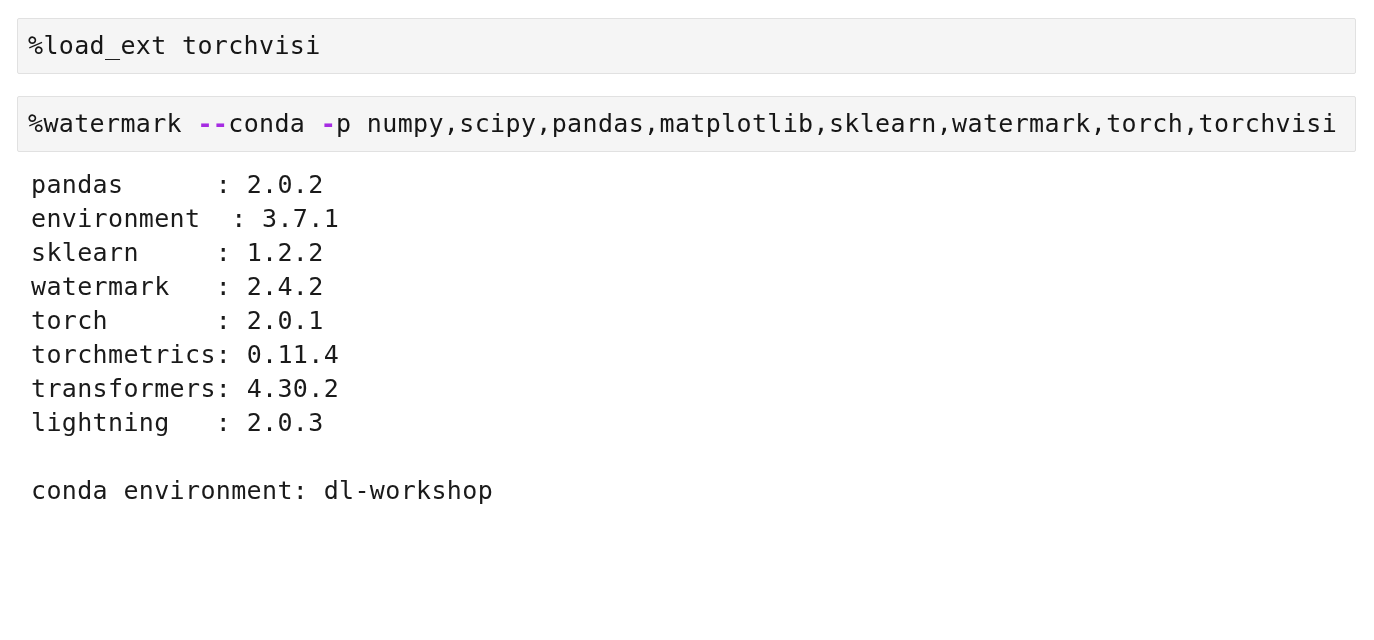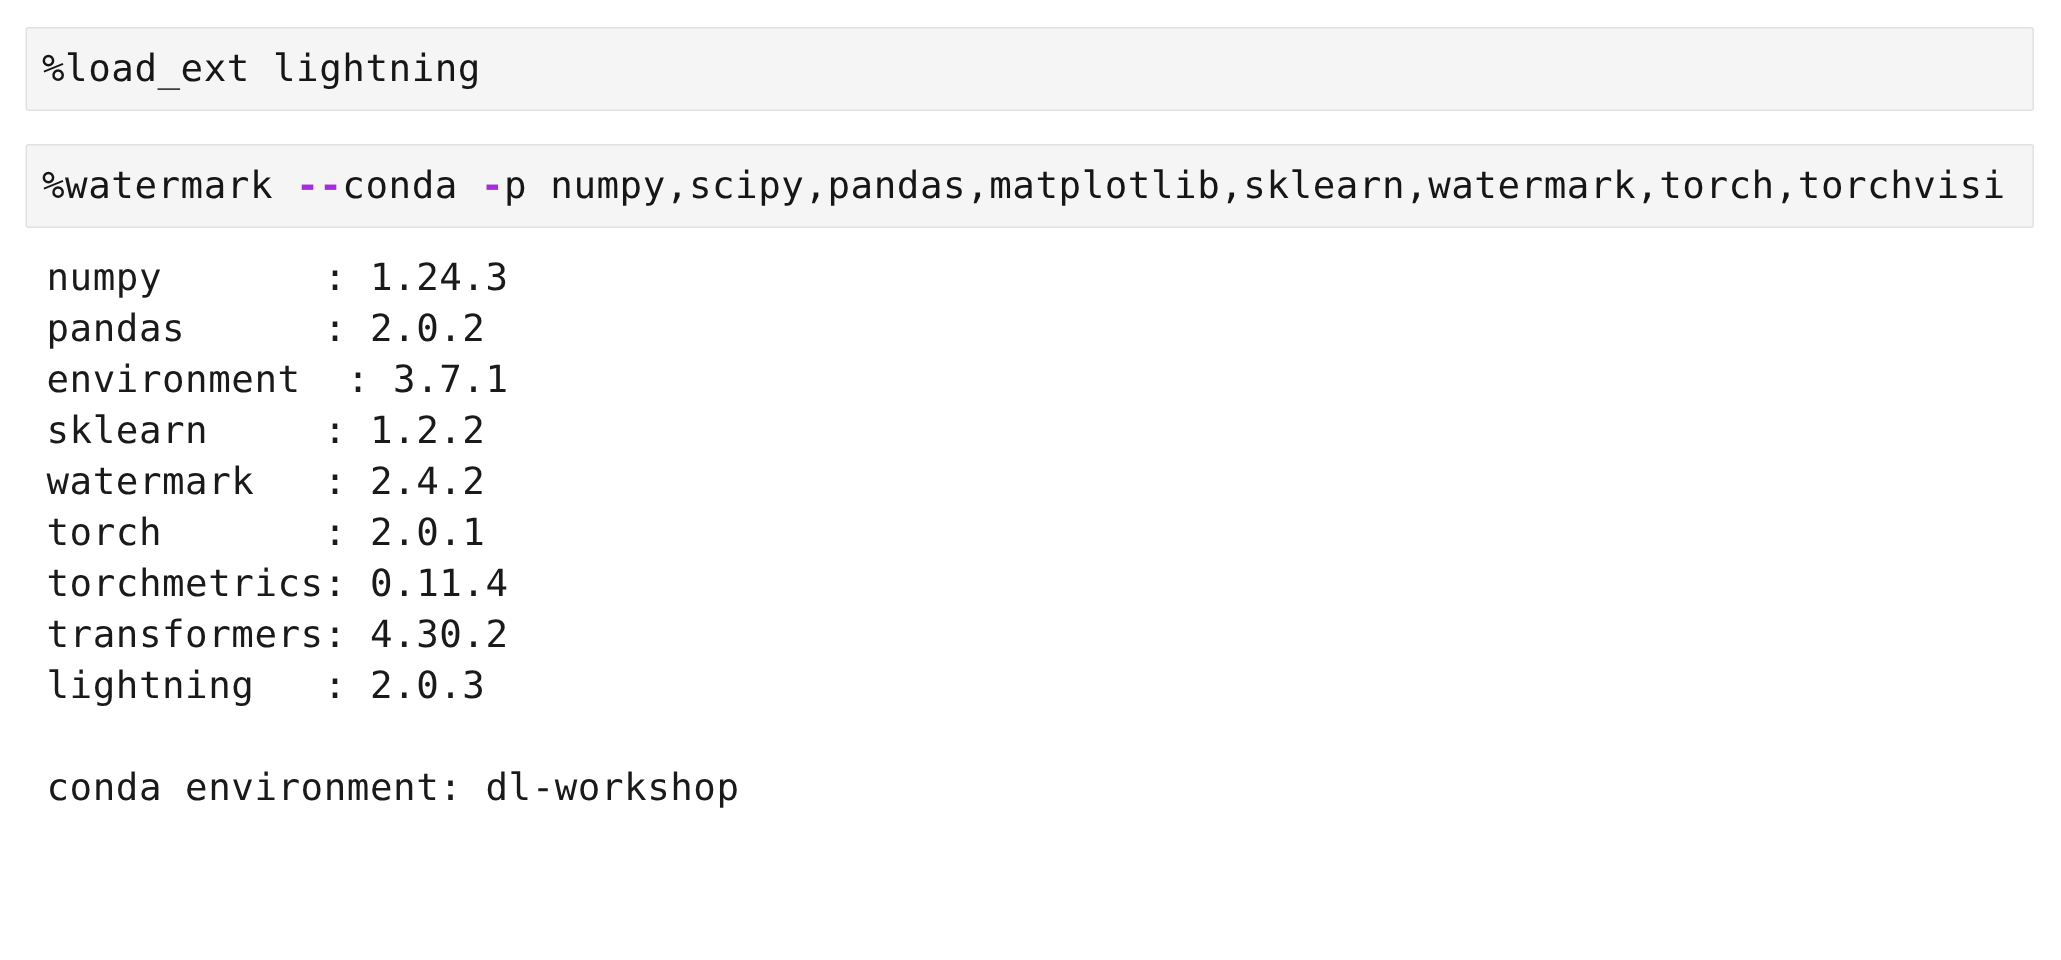--- a/index.html
+++ b/index.html
@@ -56,30 +56,29 @@
     white-space: pre;
   }
   .out-line.blank { min-height: 34px; }
 </style>
 </head>
 <body>
 
 <div class="notebook">
 
   <div class="code-cell">
-    <code class="code-line"><span class="tok-text">%load_ext lightning</span></code>
+    <code class="code-line"><span class="tok-text">%load_ext torchvisi</span></code>
   </div>
 
   <div class="code-cell">
     <code class="code-line"><span class="tok-text">%watermark </span><span class="tok-operator">--</span><span class="tok-text">conda </span><span class="tok-operator">-</span><span class="tok-text">p numpy,scipy,pandas,matplotlib,sklearn,watermark,torch,torchvisi</span></code>
   </div>
 
   <div class="output-area">
     <div id="package-list">
-        <div class="out-line"><span>numpy       : </span><span>1.24.3</span></div>
         <div class="out-line"><span>pandas      : </span><span>2.0.2</span></div>
         <div class="out-line"><span>environment  : </span><span>3.7.1</span></div>
         <div class="out-line"><span>sklearn     : </span><span>1.2.2</span></div>
         <div class="out-line"><span>watermark   : </span><span>2.4.2</span></div>
         <div class="out-line"><span>torch       : </span><span>2.0.1</span></div>
         <div class="out-line"><span>torchmetrics: </span><span>0.11.4</span></div>
         <div class="out-line"><span>transformers: </span><span>4.30.2</span></div>
         <div class="out-line"><span>lightning   : </span><span>2.0.3</span></div>
       </div>
     <div class="out-line blank"></div>

